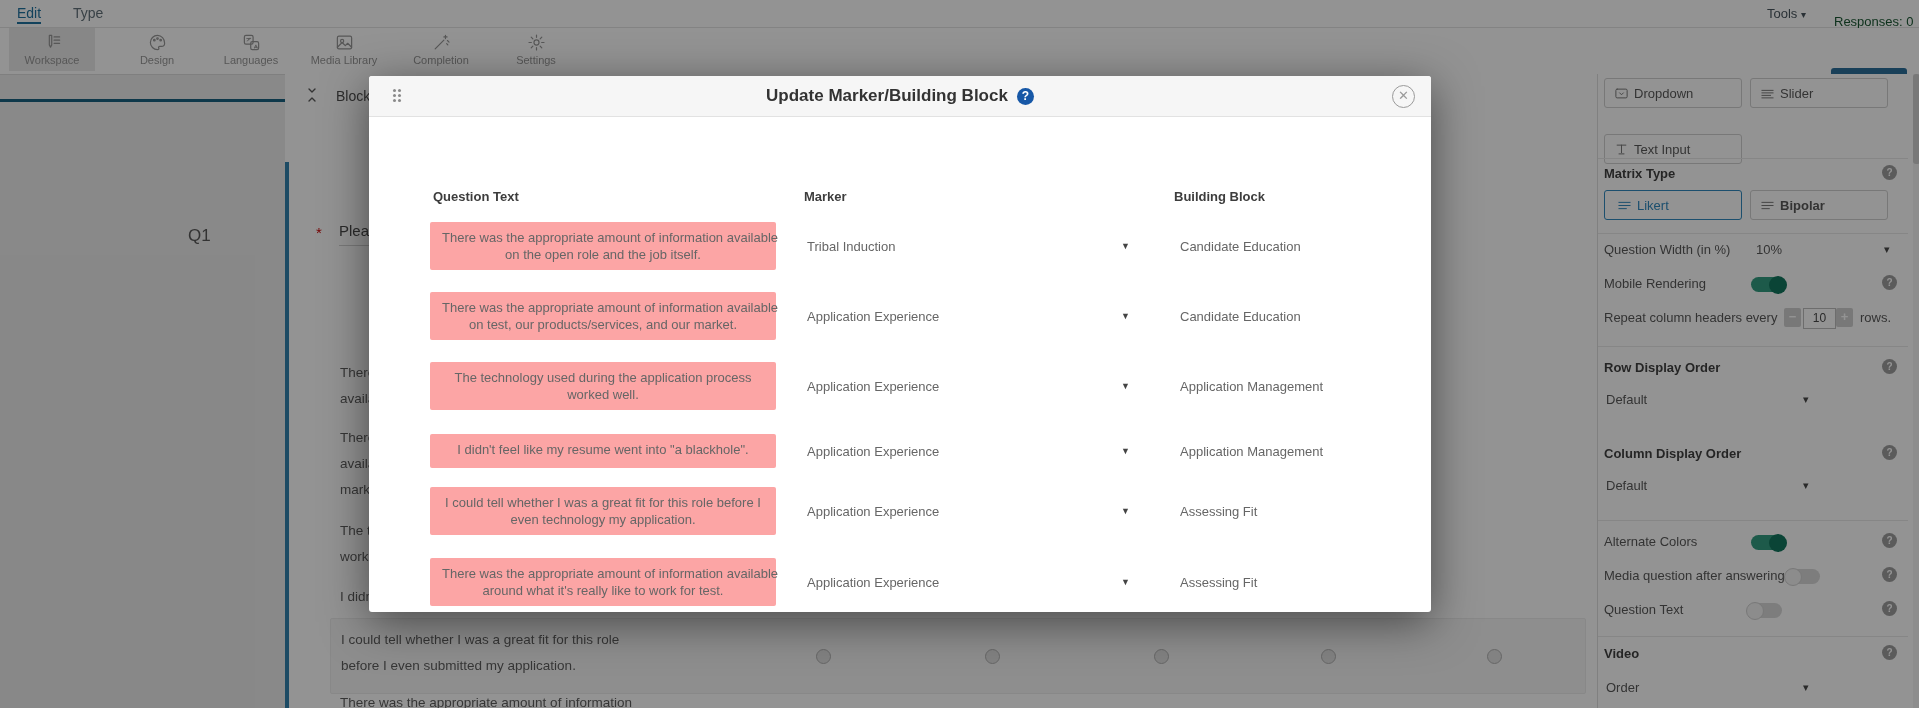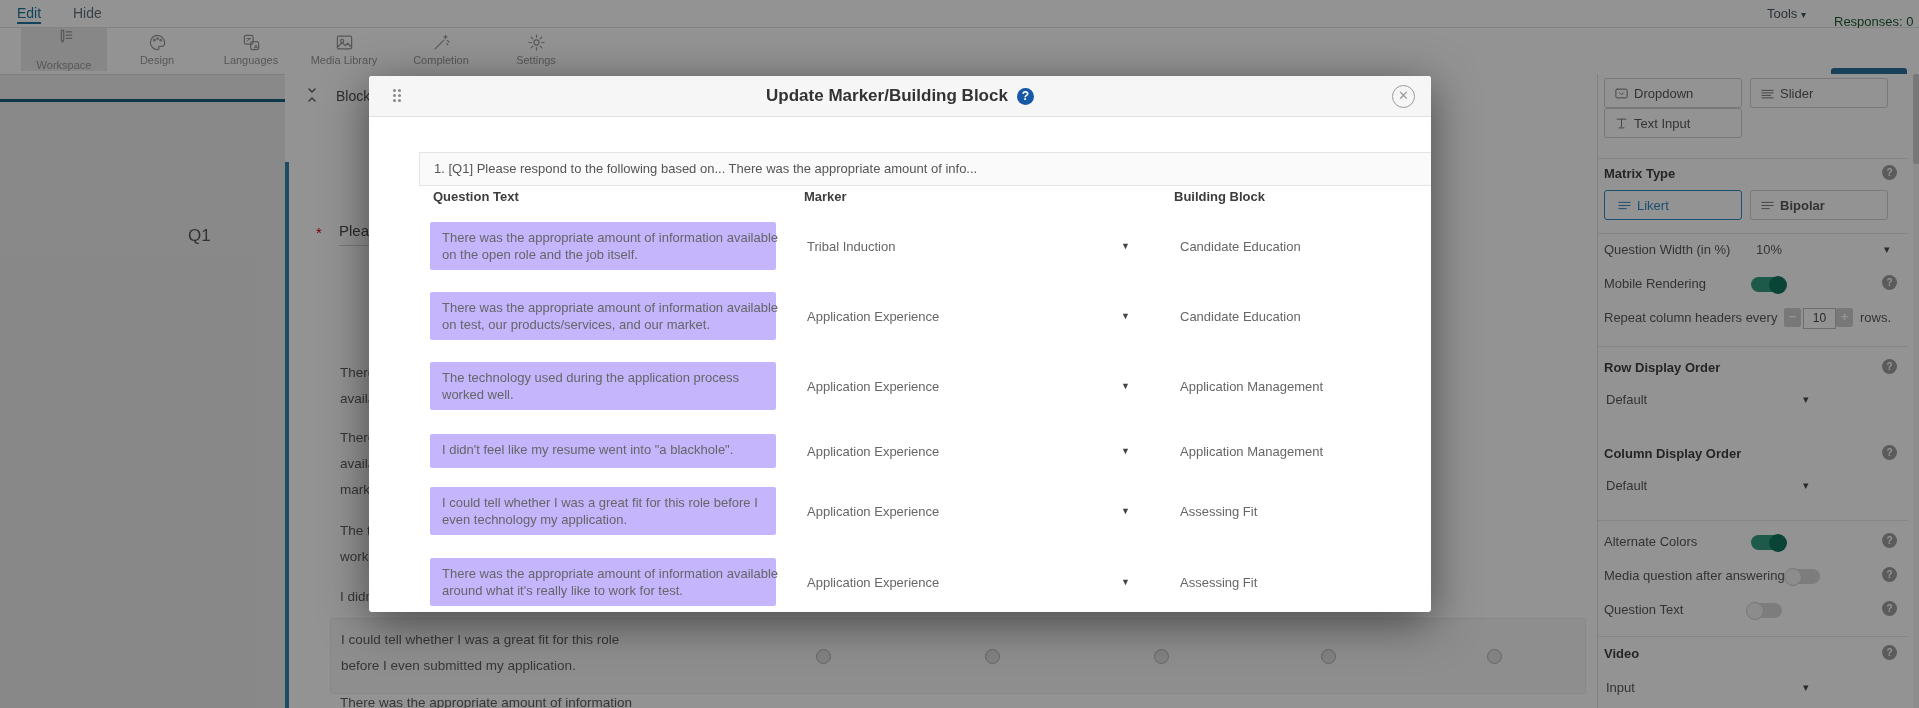--- a/index.html
+++ b/index.html
@@ -78,40 +78,40 @@
               font-weight:bold;text-align:center;line-height:17px;cursor:pointer;}
   #modal-close{position:absolute;right:16px;top:9px;width:21px;height:21px;border:1.5px solid #9a9a9a;border-radius:50%;
                color:#9a9a9a;font-size:13px;text-align:center;line-height:20px;cursor:pointer;}
   #accordion{position:absolute;left:50px;top:76px;width:1130px;height:34px;background:#fafafa;border:1px solid #e4e4e4;
              box-sizing:border-box;cursor:pointer;}
   #accordion-text{position:absolute;left:14px;top:0;line-height:32px;font-size:13px;color:#555;white-space:nowrap;}
   #accordion-caret{position:absolute;right:14px;top:13px;width:0;height:0;
                    border-left:6px solid transparent;border-right:6px solid transparent;border-bottom:7px solid #c51230;}
   .colhead{position:absolute;top:113px;font-size:13px;font-weight:bold;color:#3d3d3d;}
   .mrow{position:absolute;left:0;width:1180px;}
-  .qbox{position:absolute;left:61px;top:0;width:346px;height:100%;background:#c4b5fd;border-radius:2px;box-sizing:border-box;padding:7px 12px;}
+  .qbox{position:absolute;left:61px;top:0;width:346px;height:100%;background:#fca5a5;border-radius:2px;box-sizing:border-box;padding:7px 12px;text-align:center;}
   .qline{font-size:13px;line-height:17px;color:#666;white-space:nowrap;}
   .mcell{position:absolute;top:50%;transform:translateY(-50%);font-size:13px;color:#666;white-space:nowrap;}
   .mdd{position:absolute;top:50%;transform:translateY(-50%);font-size:9px;color:#444;cursor:pointer;}
   #modal-scroll{position:absolute;left:1182px;top:64px;width:8px;height:472px;background:#f2f2f2;}
   #modal-thumb{position:absolute;left:0;top:0;width:8px;height:140px;background:#c9c9c9;border-radius:4px;}
 </style>
 </head>
 <body>
 
 <div class="abs" id="topbar">
   <span class="abs toplink" id="edit-link">Edit</span>
-  <span class="abs toplink" id="send-link">Hide</span>
+  <span class="abs toplink" id="send-link">Type</span>
   <span class="abs" id="tools-menu"><span>Tools</span> <span class="caret">▾</span></span>
   <span class="abs" id="responses">Responses: 0</span>
 </div>
 
 <div class="abs" id="toolbar">
   <div id="toolbar-tabs">
-      <div class="tab active" style="left: 21px; justify-content: space-between;">
+      <div class="tab active" style="left: 9px;">
         <svg viewBox="0 0 24 24">
           <path d="M8 3v12l1.5 3L11 15V3z"></path>
           <path d="M14 5h7M14 9h7M14 13h7"></path>
         </svg>
         <span class="lbl">Workspace</span>
       </div>
       <div class="tab" style="left: 114px;">
         <svg viewBox="0 0 24 24">
           <path d="M12 3a9 9 0 1 0 0 18c1.6 0 2.1-1.1 1.5-2.2-.6-1.1.1-1.8 1.5-1.8h2a4 4 0 0 0 4-4c0-5.5-4-10-9-10z"></path>
           <circle cx="8" cy="9" r="1"></circle>
@@ -214,21 +214,21 @@
         <path d="M9 11l3 3 3-3"></path>
       </svg>
     <span>Dropdown</span>
   </div>
   <div class="sbtn" style="left:152px;top:4px;">
     <svg viewBox="0 0 24 24">
         <path d="M3 7h18M3 11h18M3 15h14M3 19h18"></path>
       </svg>
     <span>Slider</span>
   </div>
-  <div class="sbtn" style="left:6px;top:34px;">
+  <div class="sbtn" style="left:6px;top:60px;">
     <svg viewBox="0 0 24 24">
         <path d="M5 5h14M12 5v12M8 19h8"></path>
       </svg>
     <span>Text Input</span>
   </div>
   <div class="divider" style="top:84px;"></div>
 
   <span class="slabel bold" style="left:6px;top:92px;">Matrix Type</span>
   <span class="help" style="left:284px;top:91px;">?</span>
   <div class="sbtn sel" style="left:6px;top:116px;">
@@ -287,21 +287,21 @@
 
   <span class="slabel" style="left:6px;top:528px;">Question Text</span>
   <div class="toggle off" style="left:150px;top:529px;">
       <div class="knob"></div>
     </div>
   <span class="help" style="left:284px;top:527px;">?</span>
   <div class="divider" style="top:562px;"></div>
 
   <span class="slabel bold" style="left:6px;top:572px;">Video</span>
   <span class="help" style="left:284px;top:571px;">?</span>
-  <span class="slabel" style="left:8px;top:606px;">Input</span>
+  <span class="slabel" style="left:8px;top:606px;">Order</span>
   <span class="selarrow" style="left:205px;top:607px;">▾</span>
 
   <div id="sb-scroll">
       <div id="sb-thumb"></div>
     </div>
 </div>
 
 <div class="abs" id="dim"></div>
 
 <div class="abs" id="modal">
@@ -314,24 +314,20 @@
         <i></i>
         <i></i>
       </div>
     <div id="modal-title-wrap">
       <span id="modal-title">Update Marker/Building Block</span>
       <span id="modal-help">?</span>
     </div>
     <div id="modal-close">✕</div>
   </div>
 
-  <div id="accordion">
-    <span id="accordion-text">1. [Q1] Please respond to the following based on... There was the appropriate amount of info...</span>
-    <span id="accordion-caret"></span>
-  </div>
 
   <span class="colhead" style="left:64px;">Question Text</span>
   <span class="colhead" style="left:435px;">Marker</span>
   <span class="colhead" style="left:805px;">Building Block</span>
 
   <div id="modal-rows">
       <div class="mrow" style="top: 146px; height: 48px;">
         <div class="qbox">
           <div class="qline">There was the appropriate amount of information available</div>
           <div class="qline">on the open role and the job itself.</div>

